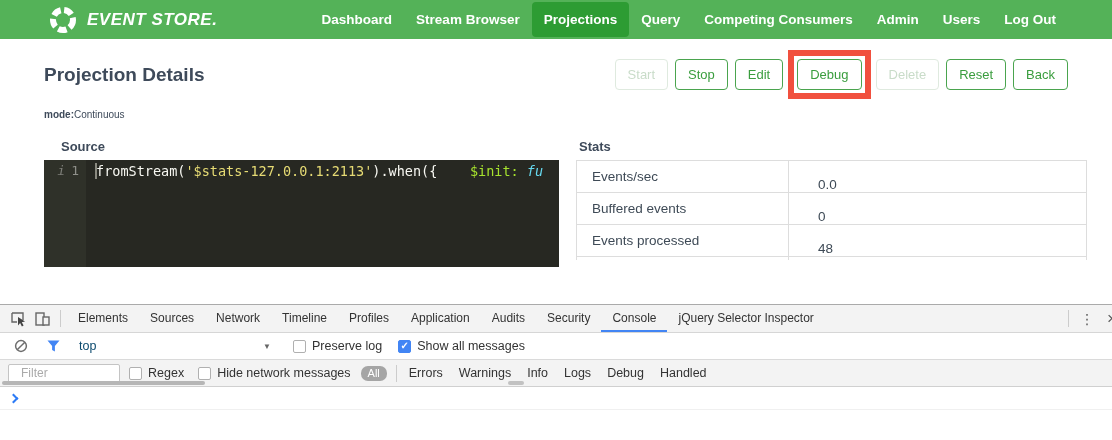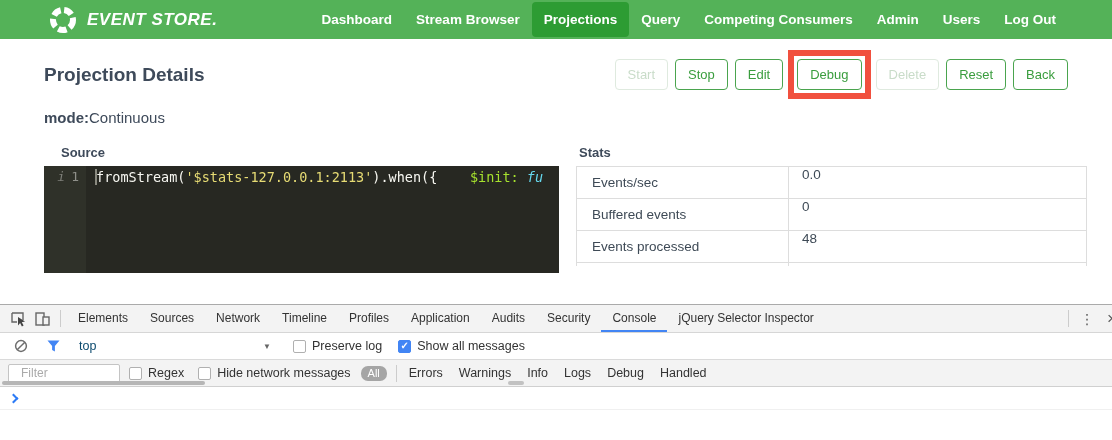--- a/index.html
+++ b/index.html
@@ -25,21 +25,21 @@
   .page-title { font-size: 19px; font-weight: bold; color: #3e4a5a; }
   .btn-group { margin-left: auto; display: flex; align-items: center; gap: 7px; }
   .btn { font-family: "Liberation Sans", sans-serif; font-size: 13px; background: #fff;
     color: #3a9d3e; border: 1px solid #4aa44e; border-radius: 4px; padding: 8px 12px;
     cursor: pointer; line-height: 1; }
   .btn.disabled { color: #c9dcc9; border-color: #dfeadf; cursor: default; }
   .debug-wrap { display: inline-flex; border: 6px solid #f1503e; padding: 3px;
     margin: -9px -2px; }
 
   .proj-status { margin: 22px 44px 0 44px; font-size: 13.5px; font-weight: bold; color: #3e4a5a; }
-  .mode-line { margin: 19px 44px 0 44px; font-size: 15px; color: #3e4a5a; }
+  .mode-line { margin: 19px 44px 0 44px; font-size: 10px; color: #3e4a5a; }
   .mode-line b { font-weight: bold; }
 
   .cols { display: flex; margin-top: 19px; align-items: flex-start; margin-left: 11px; }
   .source-col { width: 515px; margin-left: 33px; flex: none; }
   .stats-col { width: 511px; margin-left: 17px; flex: none; }
   .sec-label { font-size: 13px; font-weight: bold; color: #3e4a5a; margin-bottom: 6px; }
   .source-col .sec-label { padding-left: 17px; }
   .stats-col .sec-label { padding-left: 3px; }
 
   
@@ -53,21 +53,21 @@
   .code-line { font-family: "DejaVu Sans Mono", monospace; font-size: 13.5px;
     white-space: pre; color: #f8f8f2; line-height: 17px; }
   .caret { position: absolute; left: 9px; top: 3px; width: 2px; height: 16px; background: #8a8a80; }
   .tok-plain { color: #f8f8f2; }
   .tok-string { color: #e6db74; }
   .tok-variable { color: #a6e22e; }
   .tok-keyword { color: #66d9ef; font-style: italic; }
 
   
   .stats-table { border: 1px solid #ddd; border-bottom: none; height: 100px; overflow: hidden; }
-  .stats-row { display: flex; height: 32px; align-items: flex-start; border-bottom: 1px solid #ddd; }
+  .stats-row { display: flex; height: 32px; align-items: flex-end; border-bottom: 1px solid #ddd; gap: 16px; }
   .stats-row:last-child { border-bottom: none; }
   .stat-name { width: 212px; flex: none; align-self: stretch; display: flex; align-items: center;
     padding-left: 15px; border-right: 1px solid #ddd; font-size: 13.5px; color: #3e4a56; }
   .stat-value { padding-left: 13px; font-size: 13.5px; color: #3e4a56; }
   .stats-row.partial { height: 8px; }
 
   
   .devtools { height: 118px; border-top: 1px solid #aaa; display: flex; flex-direction: column;
     flex: none; background: #fff; }
   .dt-tabs { height: 28px; background: #f3f3f3; border-bottom: 1px solid #d6d6d6;

